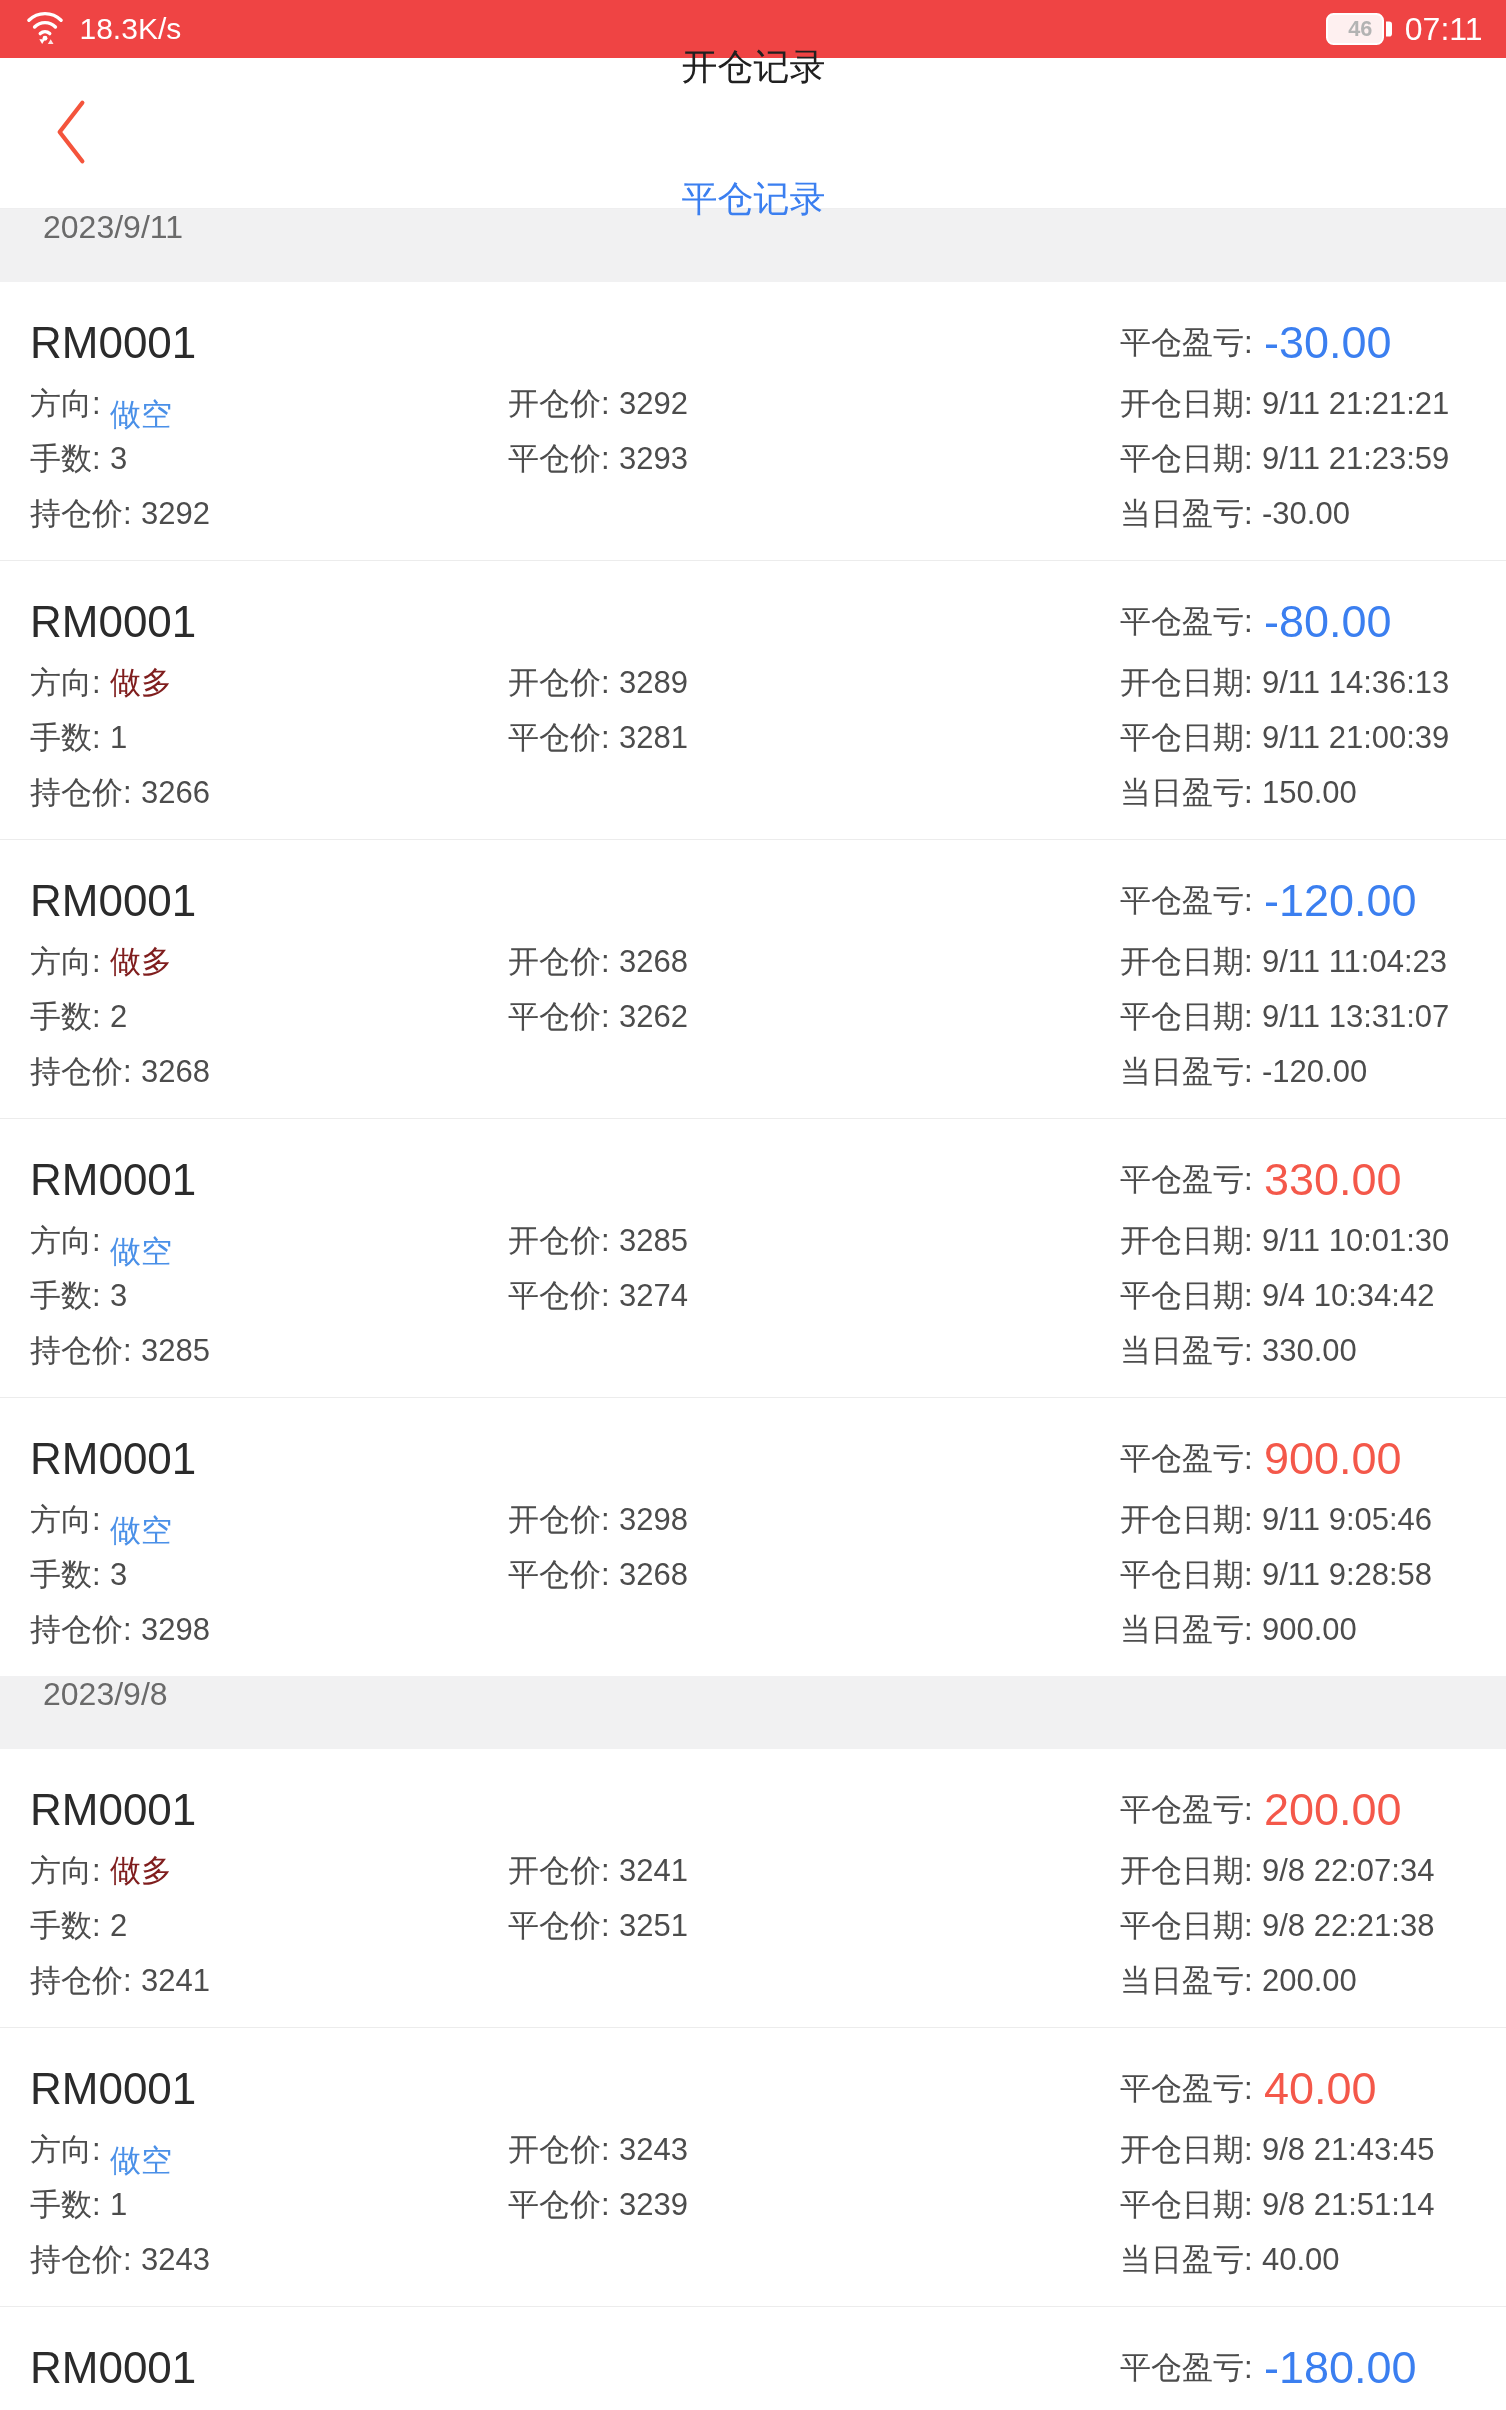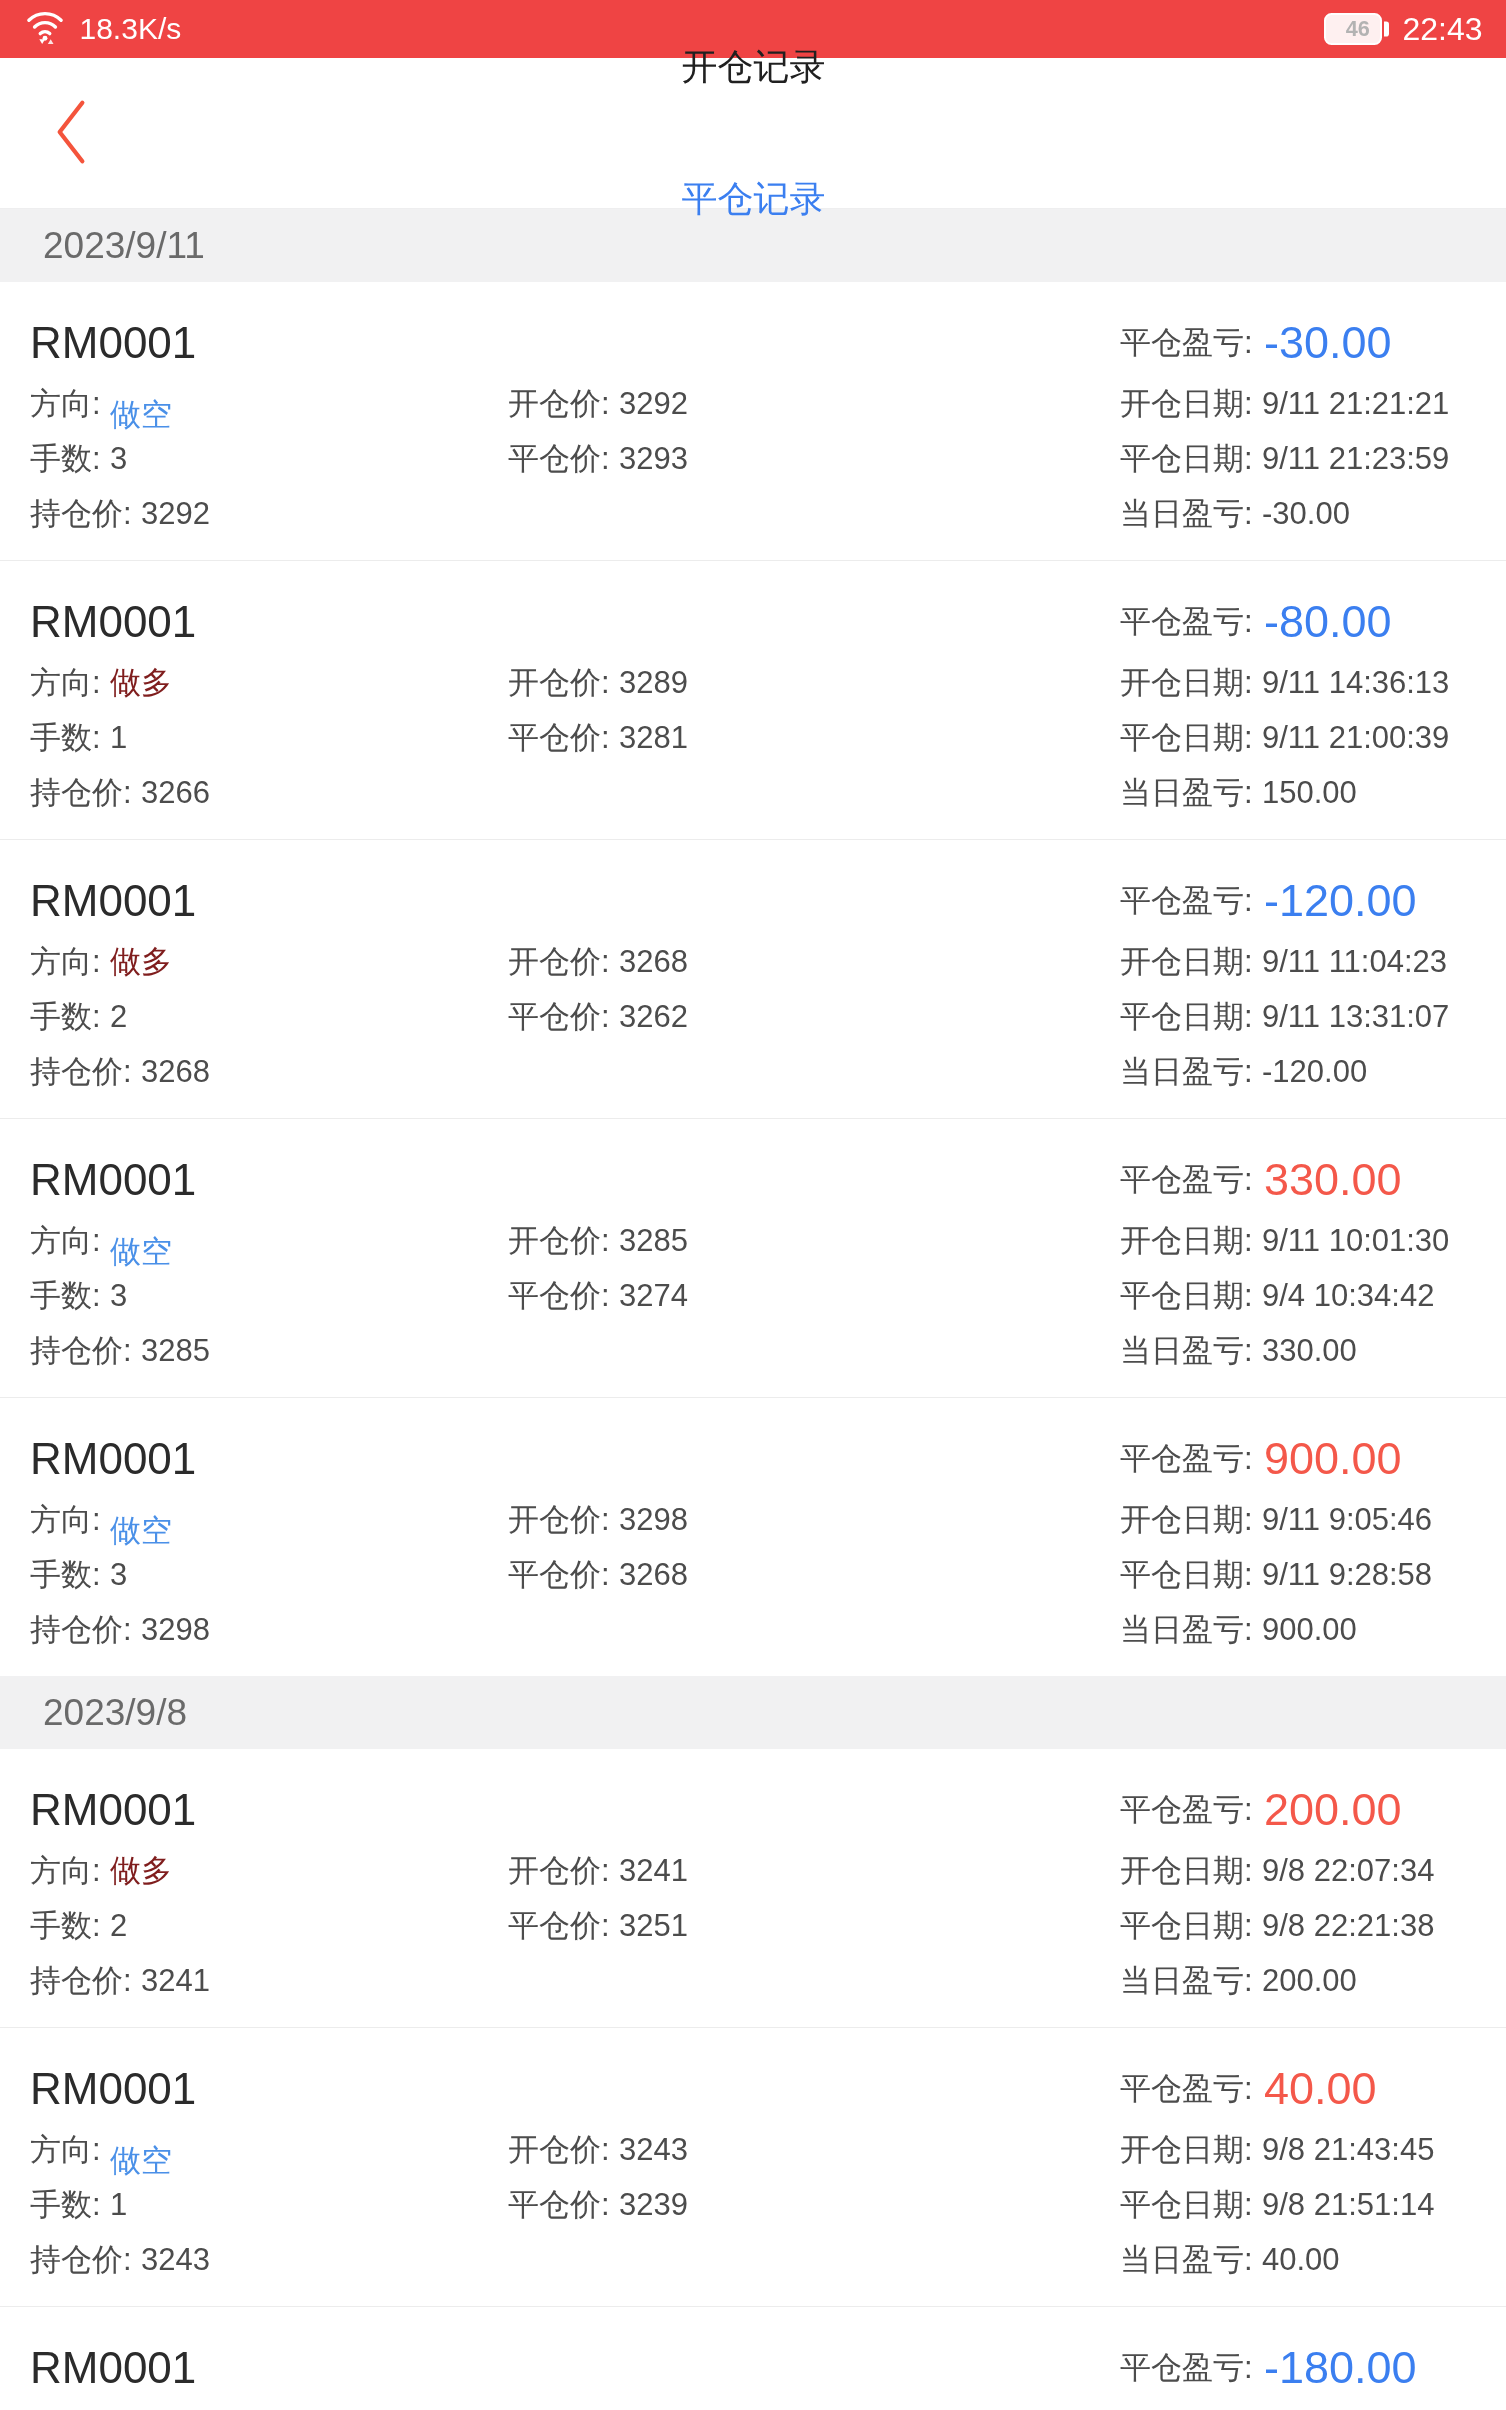--- a/index.html
+++ b/index.html
@@ -21,22 +21,22 @@
 
   
   .navbar { height:151px; background:#fff; border-bottom:1.9px solid #eeeeef;
     display:flex; align-items:center; justify-content:center; gap:83px; position:relative;flex-direction:column; }
   .back-btn { position:absolute; left:53px; top:50%; transform:translateY(-50%);
     width:45px; height:72px; display:flex; align-items:center; cursor:pointer; }
   .tab { font-size:36px; color:#202020; cursor:pointer; }
   .tab.active { color:#3b7ff0; }
 
   
-  .date-band { height:73px; background:#f1f1f2; display:flex; align-items:center;
-    padding-left:43px; font-size:37px; color:#6a6a6a; }
+  .date-band { height:73px; background:#f1f1f2; display:flex; 
+    padding-left:43px; font-size:32px; color:#6a6a6a; }
   .record { display:grid; grid-template-columns:478px 612px 1fr;
     padding:28px 28px 19px 30px; background:#fff; }
   .section-records .record + .record { border-top:1.9px solid #ececec; }
   .cell { height:55px; display:flex; align-items:center; font-size:31px;
     color:#4c4c4c; white-space:nowrap; }
   .row-title { height:66px; }
   .symbol { font-size:44px; color:#2b2b2b; }
   .lbl { color:#4c4c4c; }
   .val { margin-left:9.4px; }
   .direction.short { color:#4a90e8;margin-top:23px; }
@@ -59,21 +59,21 @@
         <path d="M15 33 l3 5 l3 -5 z" fill="#fff"></path>
         <path d="M24 38 l3 -5 l3 5 z" fill="#fff" opacity="0.85"></path>
       </svg>
     </span>
     <span>18.3K/s</span>
   </div>
   <div class="sb-right">
     <span class="battery">
       <span class="lvl">46</span>
     </span>
-    <span>22:43</span>
+    <span>07:11</span>
   </div>
 </div>
 
 <div class="navbar">
   <div class="back-btn">
     <span>
       <svg width="36" height="68" viewBox="0 0 38 72" fill="none">
         <polyline points="31,5 7,36 31,67" stroke="#f4543c" stroke-width="4.5" stroke-linecap="round" stroke-linejoin="round"></polyline>
       </svg>
     </span>

